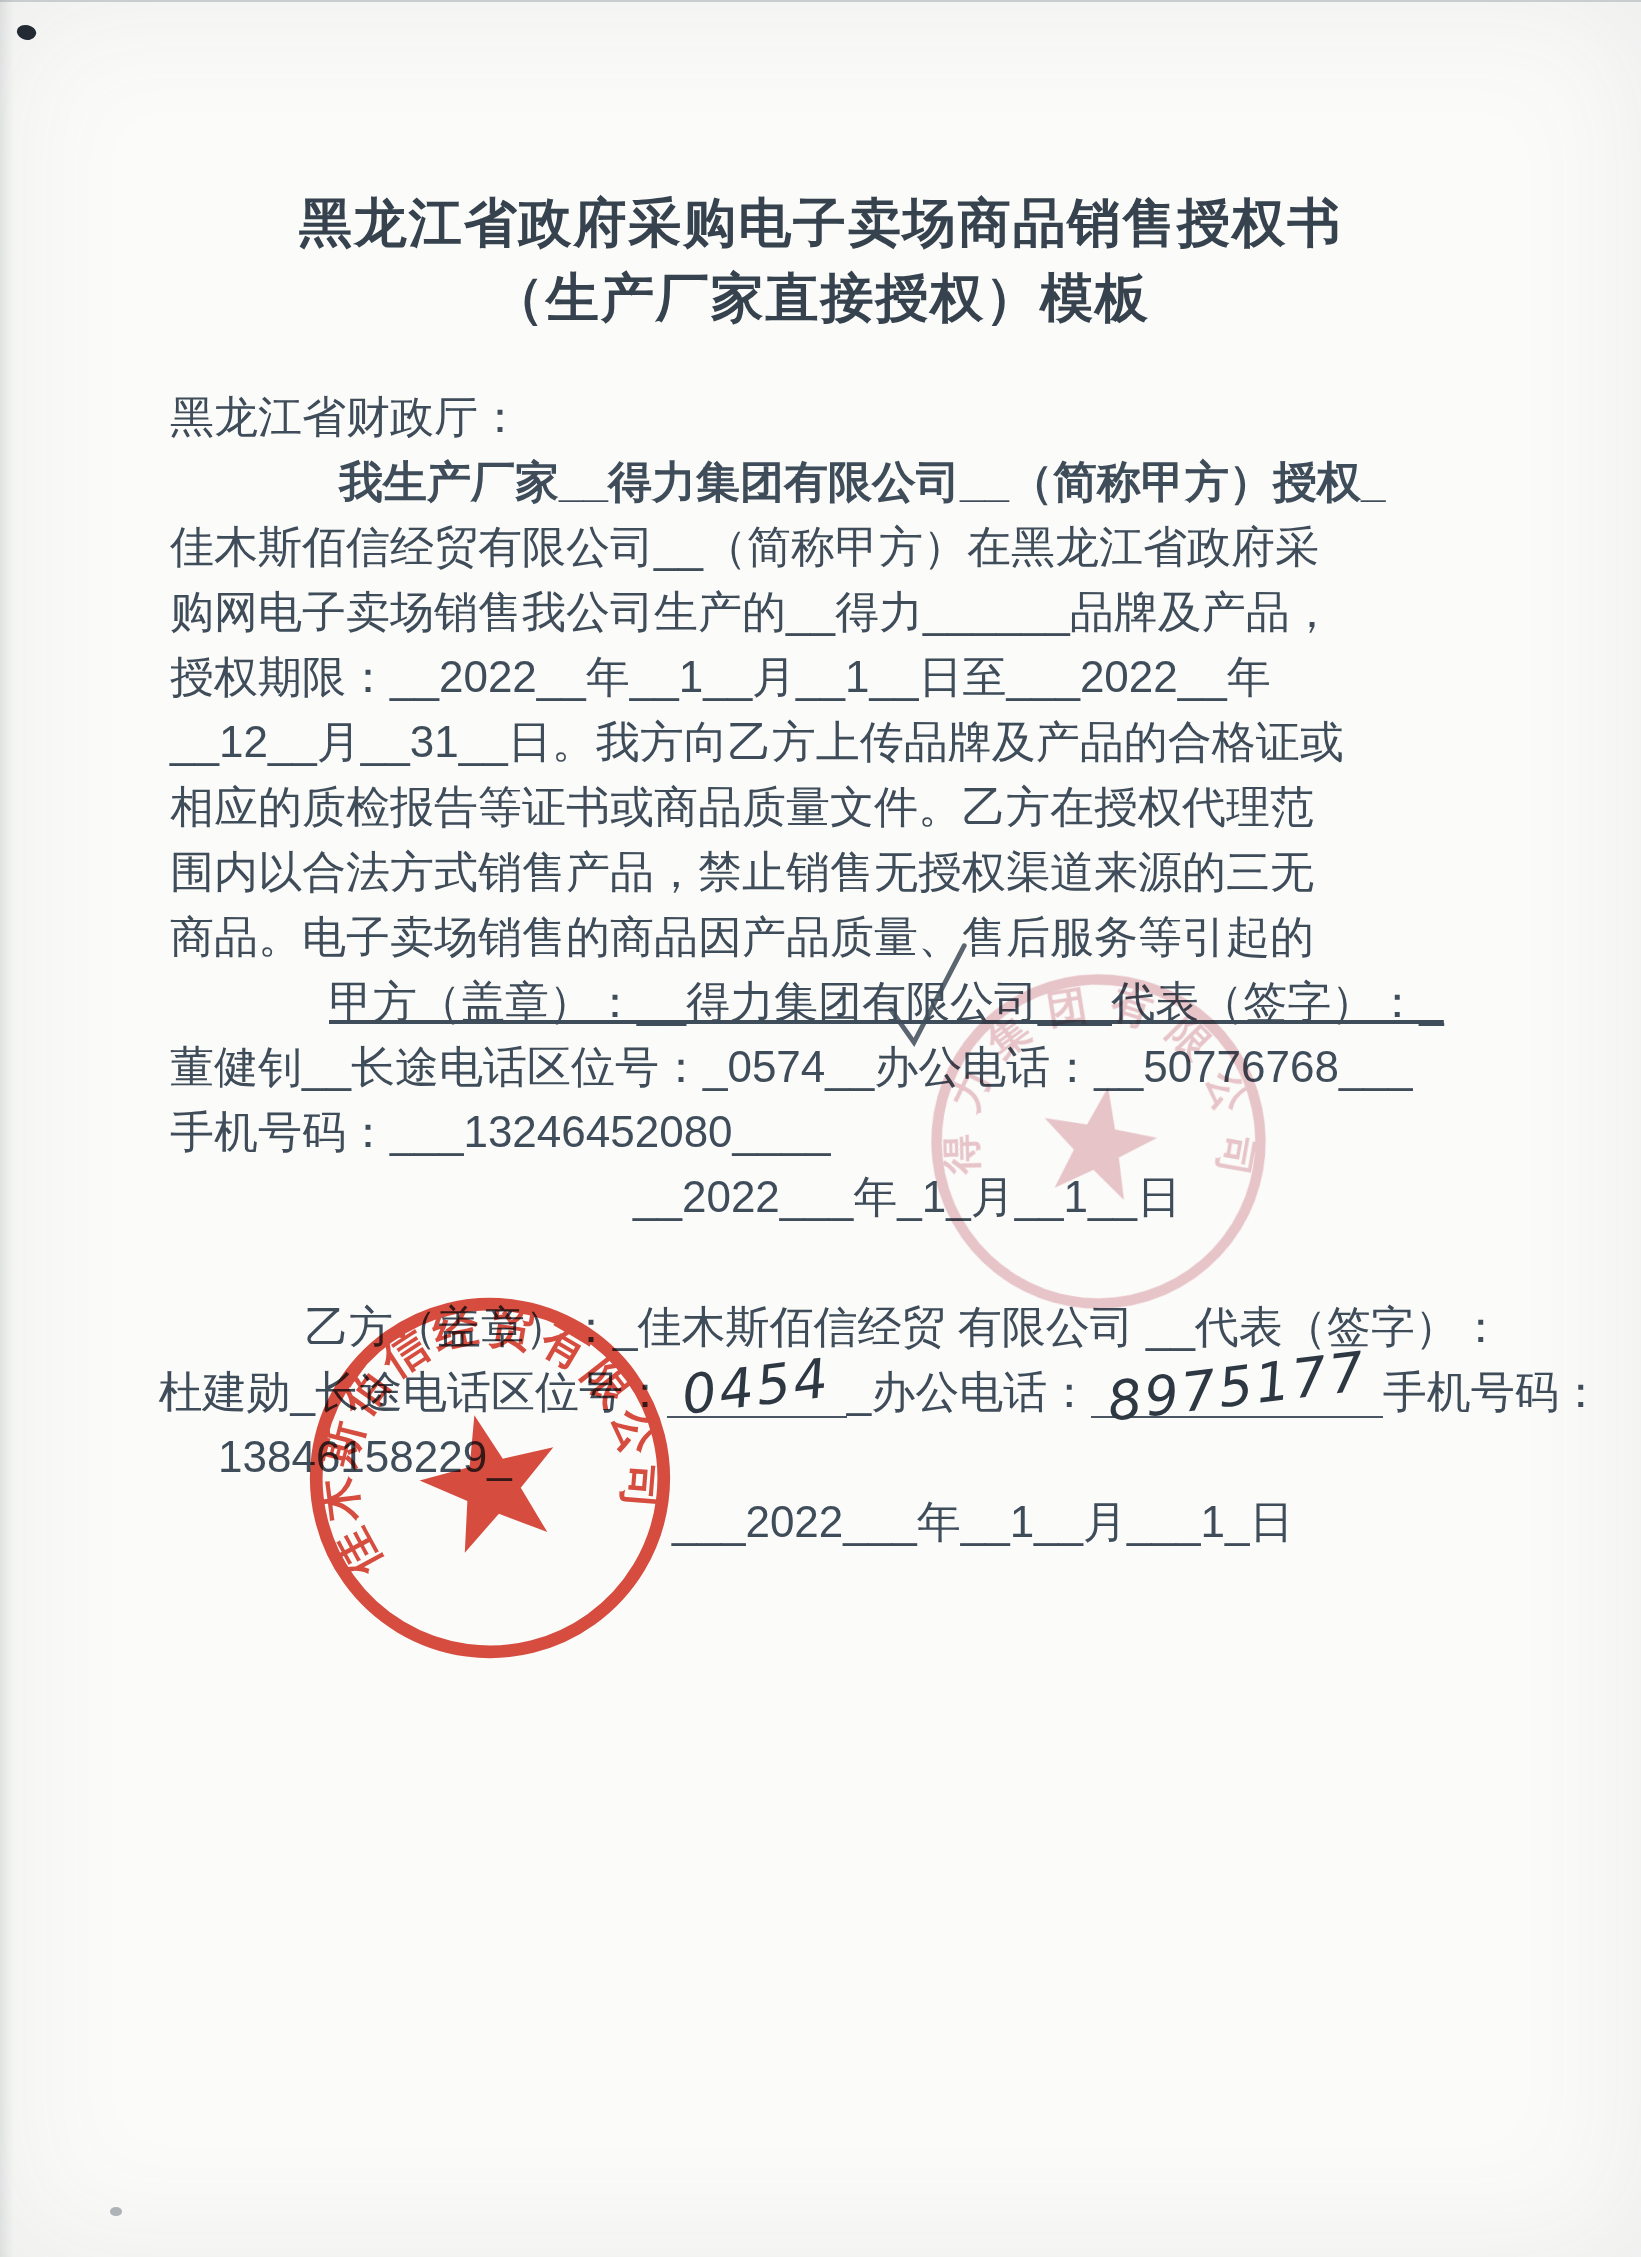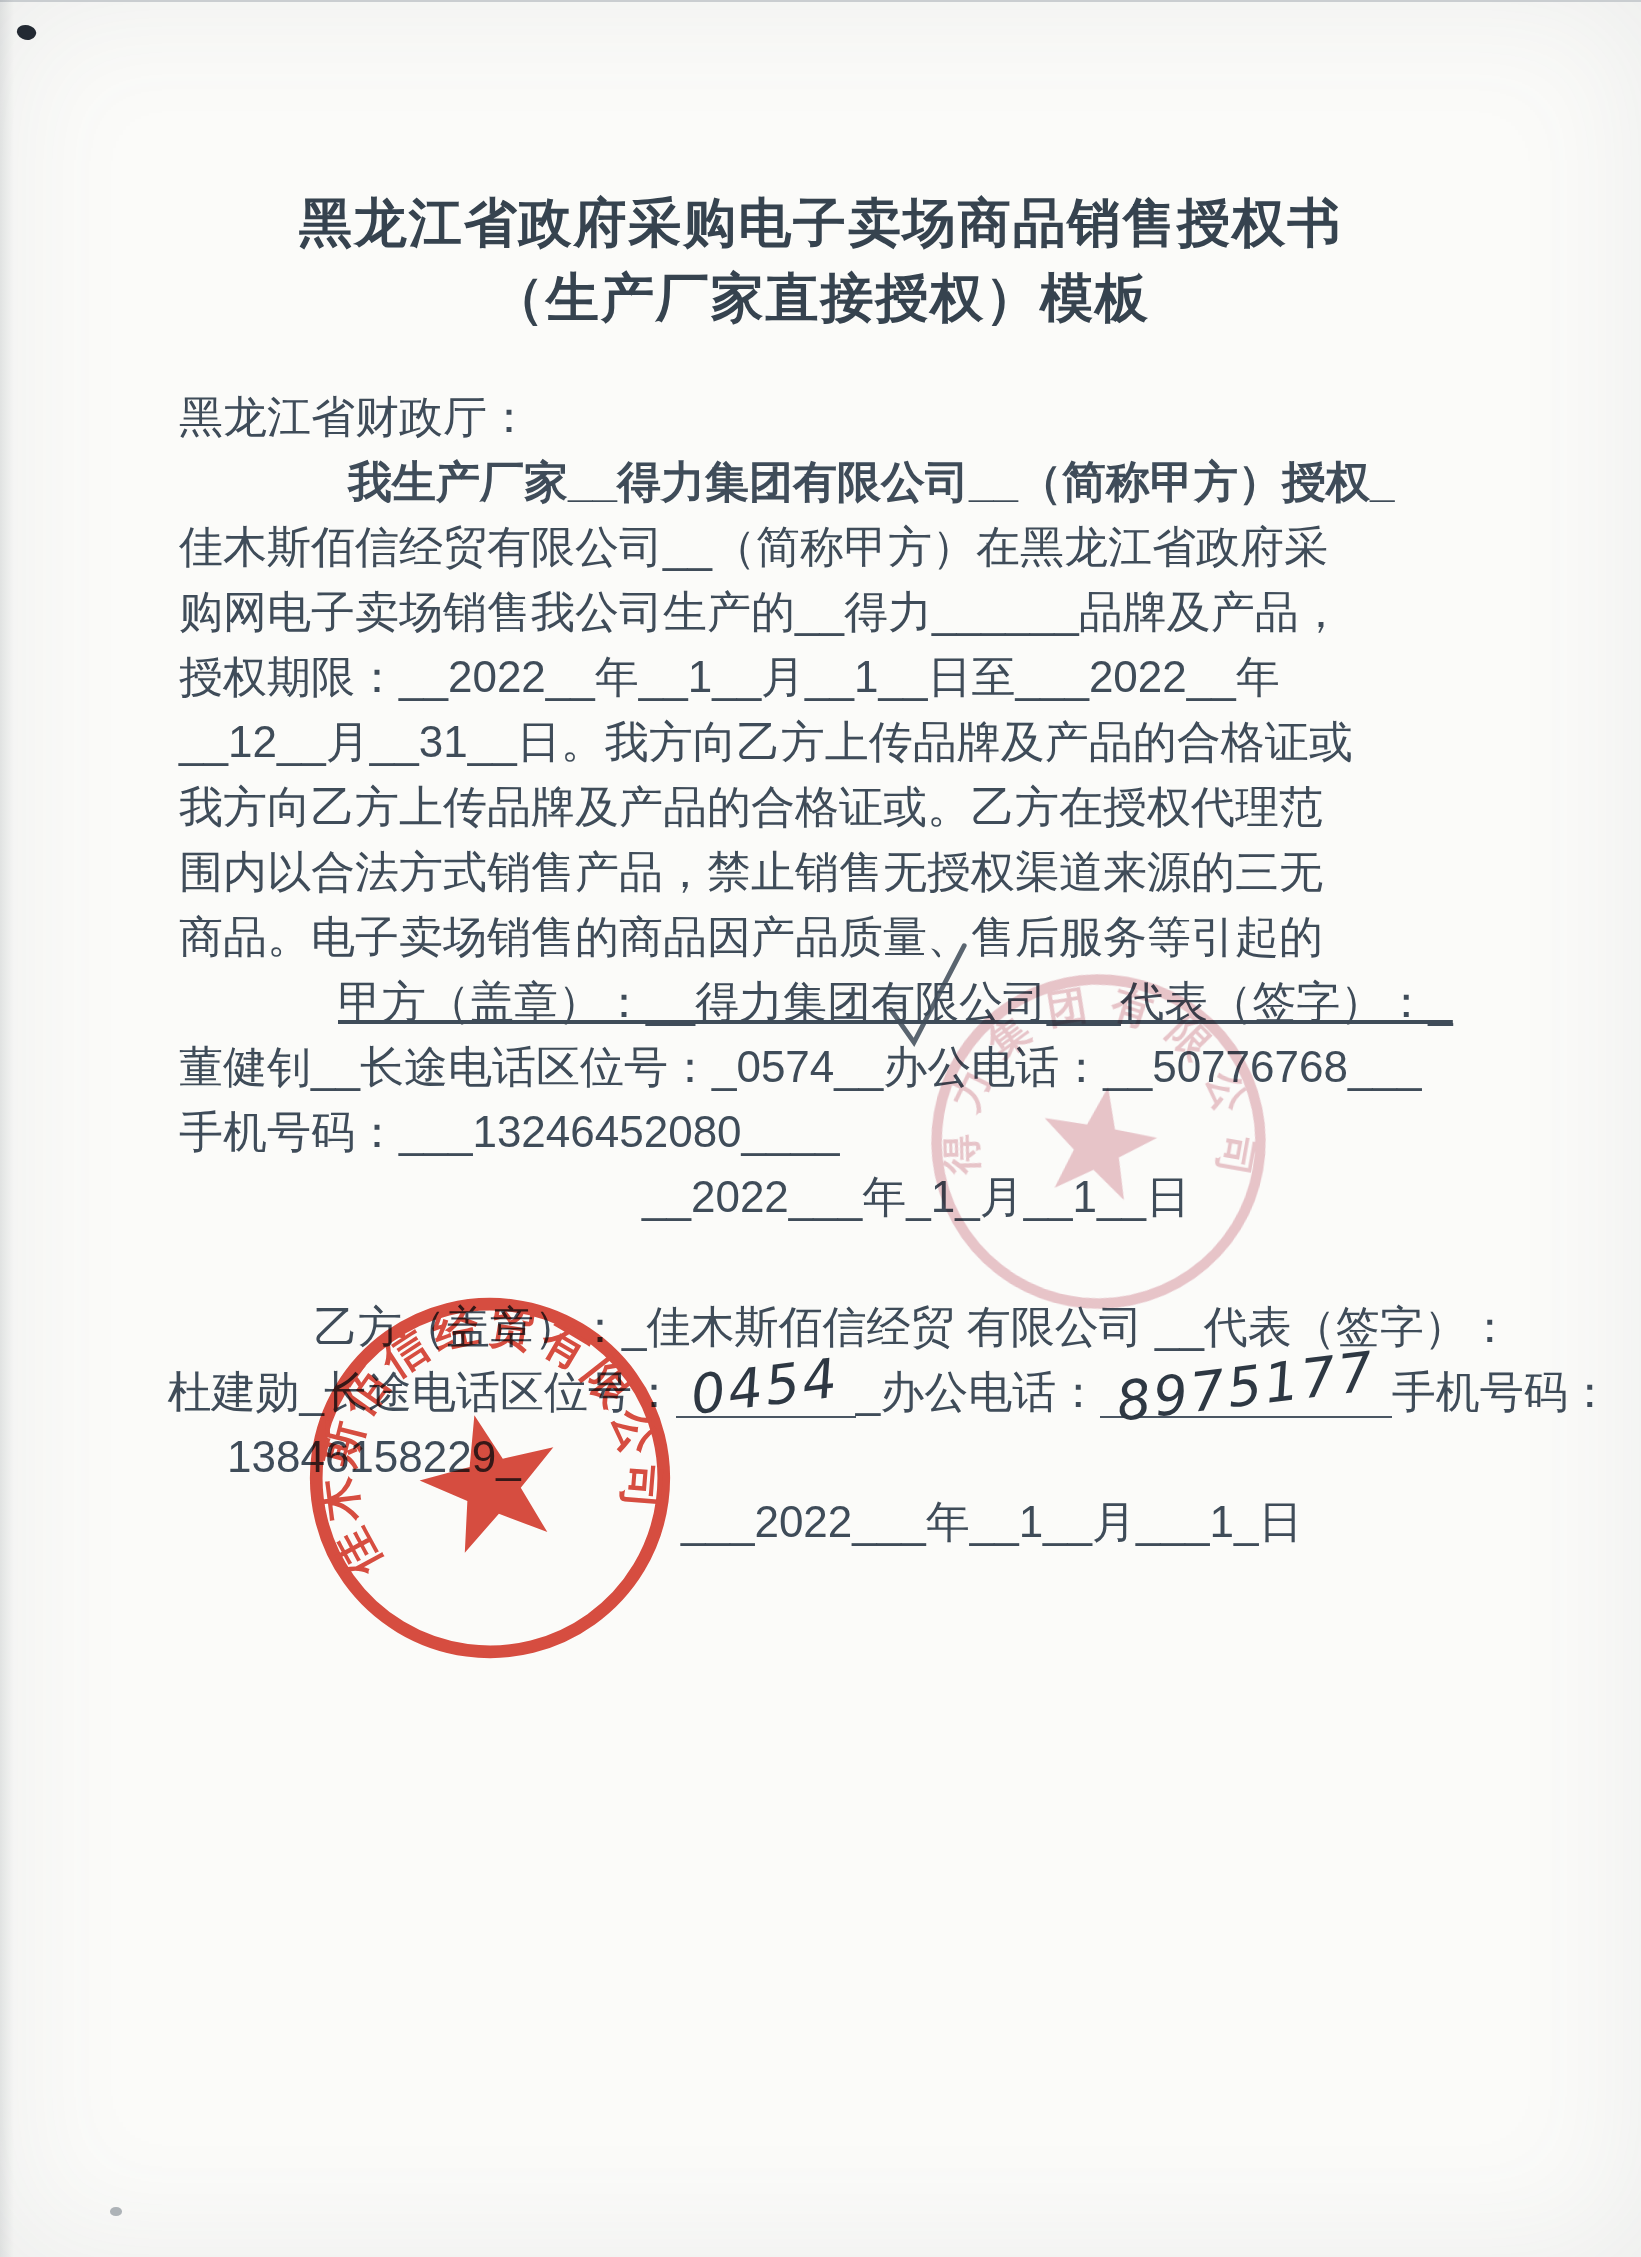--- a/index.html
+++ b/index.html
@@ -20,21 +20,21 @@
     border-radius:60% 40% 55% 45%;transform:rotate(25deg);}
   .speck-bl{position:absolute;left:110px;top:2207px;width:11.6px;height:8.7px;background:#9aa1a8;
     border-radius:50%;opacity:.8;}
 
   .title-block{
     position:absolute;left:0;top:185px;width:100%;
     text-align:center;font-weight:bold;color:#36434f;
     font-size:53px;line-height:75px;letter-spacing:1.9px;
   }
   .body-block{
-    position:absolute;left:179px;top:384px;width:1274px;
+    position:absolute;left:170px;top:384px;width:1274px;
     font-size:44px;line-height:65px;white-space:nowrap;
   }
   .line{height:65px;}
   .indent-first{padding-left:169px;font-weight:bold;}
   .indent-jia{padding-left:159px;text-decoration:underline;}
   .date-jia{padding-left:463px;}
   .party-b-start{margin-top:65px;padding-left:135px;}
   .contact-line{margin-left:-11.6px;}
   .mobile-line{padding-left:48px;}
   .date-yi{padding-left:502px;}
@@ -68,21 +68,21 @@
     <div>（生产厂家直接授权）模板</div>
   </div>
 
   <div class="body-block">
     <div class="line">黑龙江省财政厅：</div>
     <div class="line indent-first">我生产厂家__得力集团有限公司__（简称甲方）授权_</div>
     <div class="line">佳木斯佰信经贸有限公司__（简称甲方）在黑龙江省政府采</div>
     <div class="line">购网电子卖场销售我公司生产的__得力______品牌及产品，</div>
     <div class="line">授权期限：__2022__年__1__月__1__日至___2022__年</div>
     <div class="line">__12__月__31__日。我方向乙方上传品牌及产品的合格证或</div>
-    <div class="line">我方向乙方上传品牌及产品的合格证或。乙方在授权代理范</div>
+    <div class="line">相应的质检报告等证书或商品质量文件。乙方在授权代理范</div>
     <div class="line">围内以合法方式销售产品，禁止销售无授权渠道来源的三无</div>
     <div class="line">商品。电子卖场销售的商品因产品质量、售后服务等引起的</div>
     <div class="line indent-jia">甲方（盖章）：__得力集团有限公司___代表（签字）：_</div>
     <div class="line">董健钊__长途电话区位号：_0574__办公电话：__50776768___</div>
     <div class="line">手机号码：___13246452080____</div>
     <div class="line date-jia">__2022___年_1_月__1__日</div>
 
     <div class="line party-b-start">乙方（盖章）：_佳木斯佰信经贸 有限公司  __代表（签字）：</div>
     <div class="line contact-line"><span>杜建勋_长途电话区位号：</span><span class="hw-u"><span class="hw">0454</span></span><span>_办公电话：</span><span class="hw-u"><span class="hw">8975177</span></span><span>手机号码：</span></div>
     <div class="line mobile-line">13846158229_</div>

